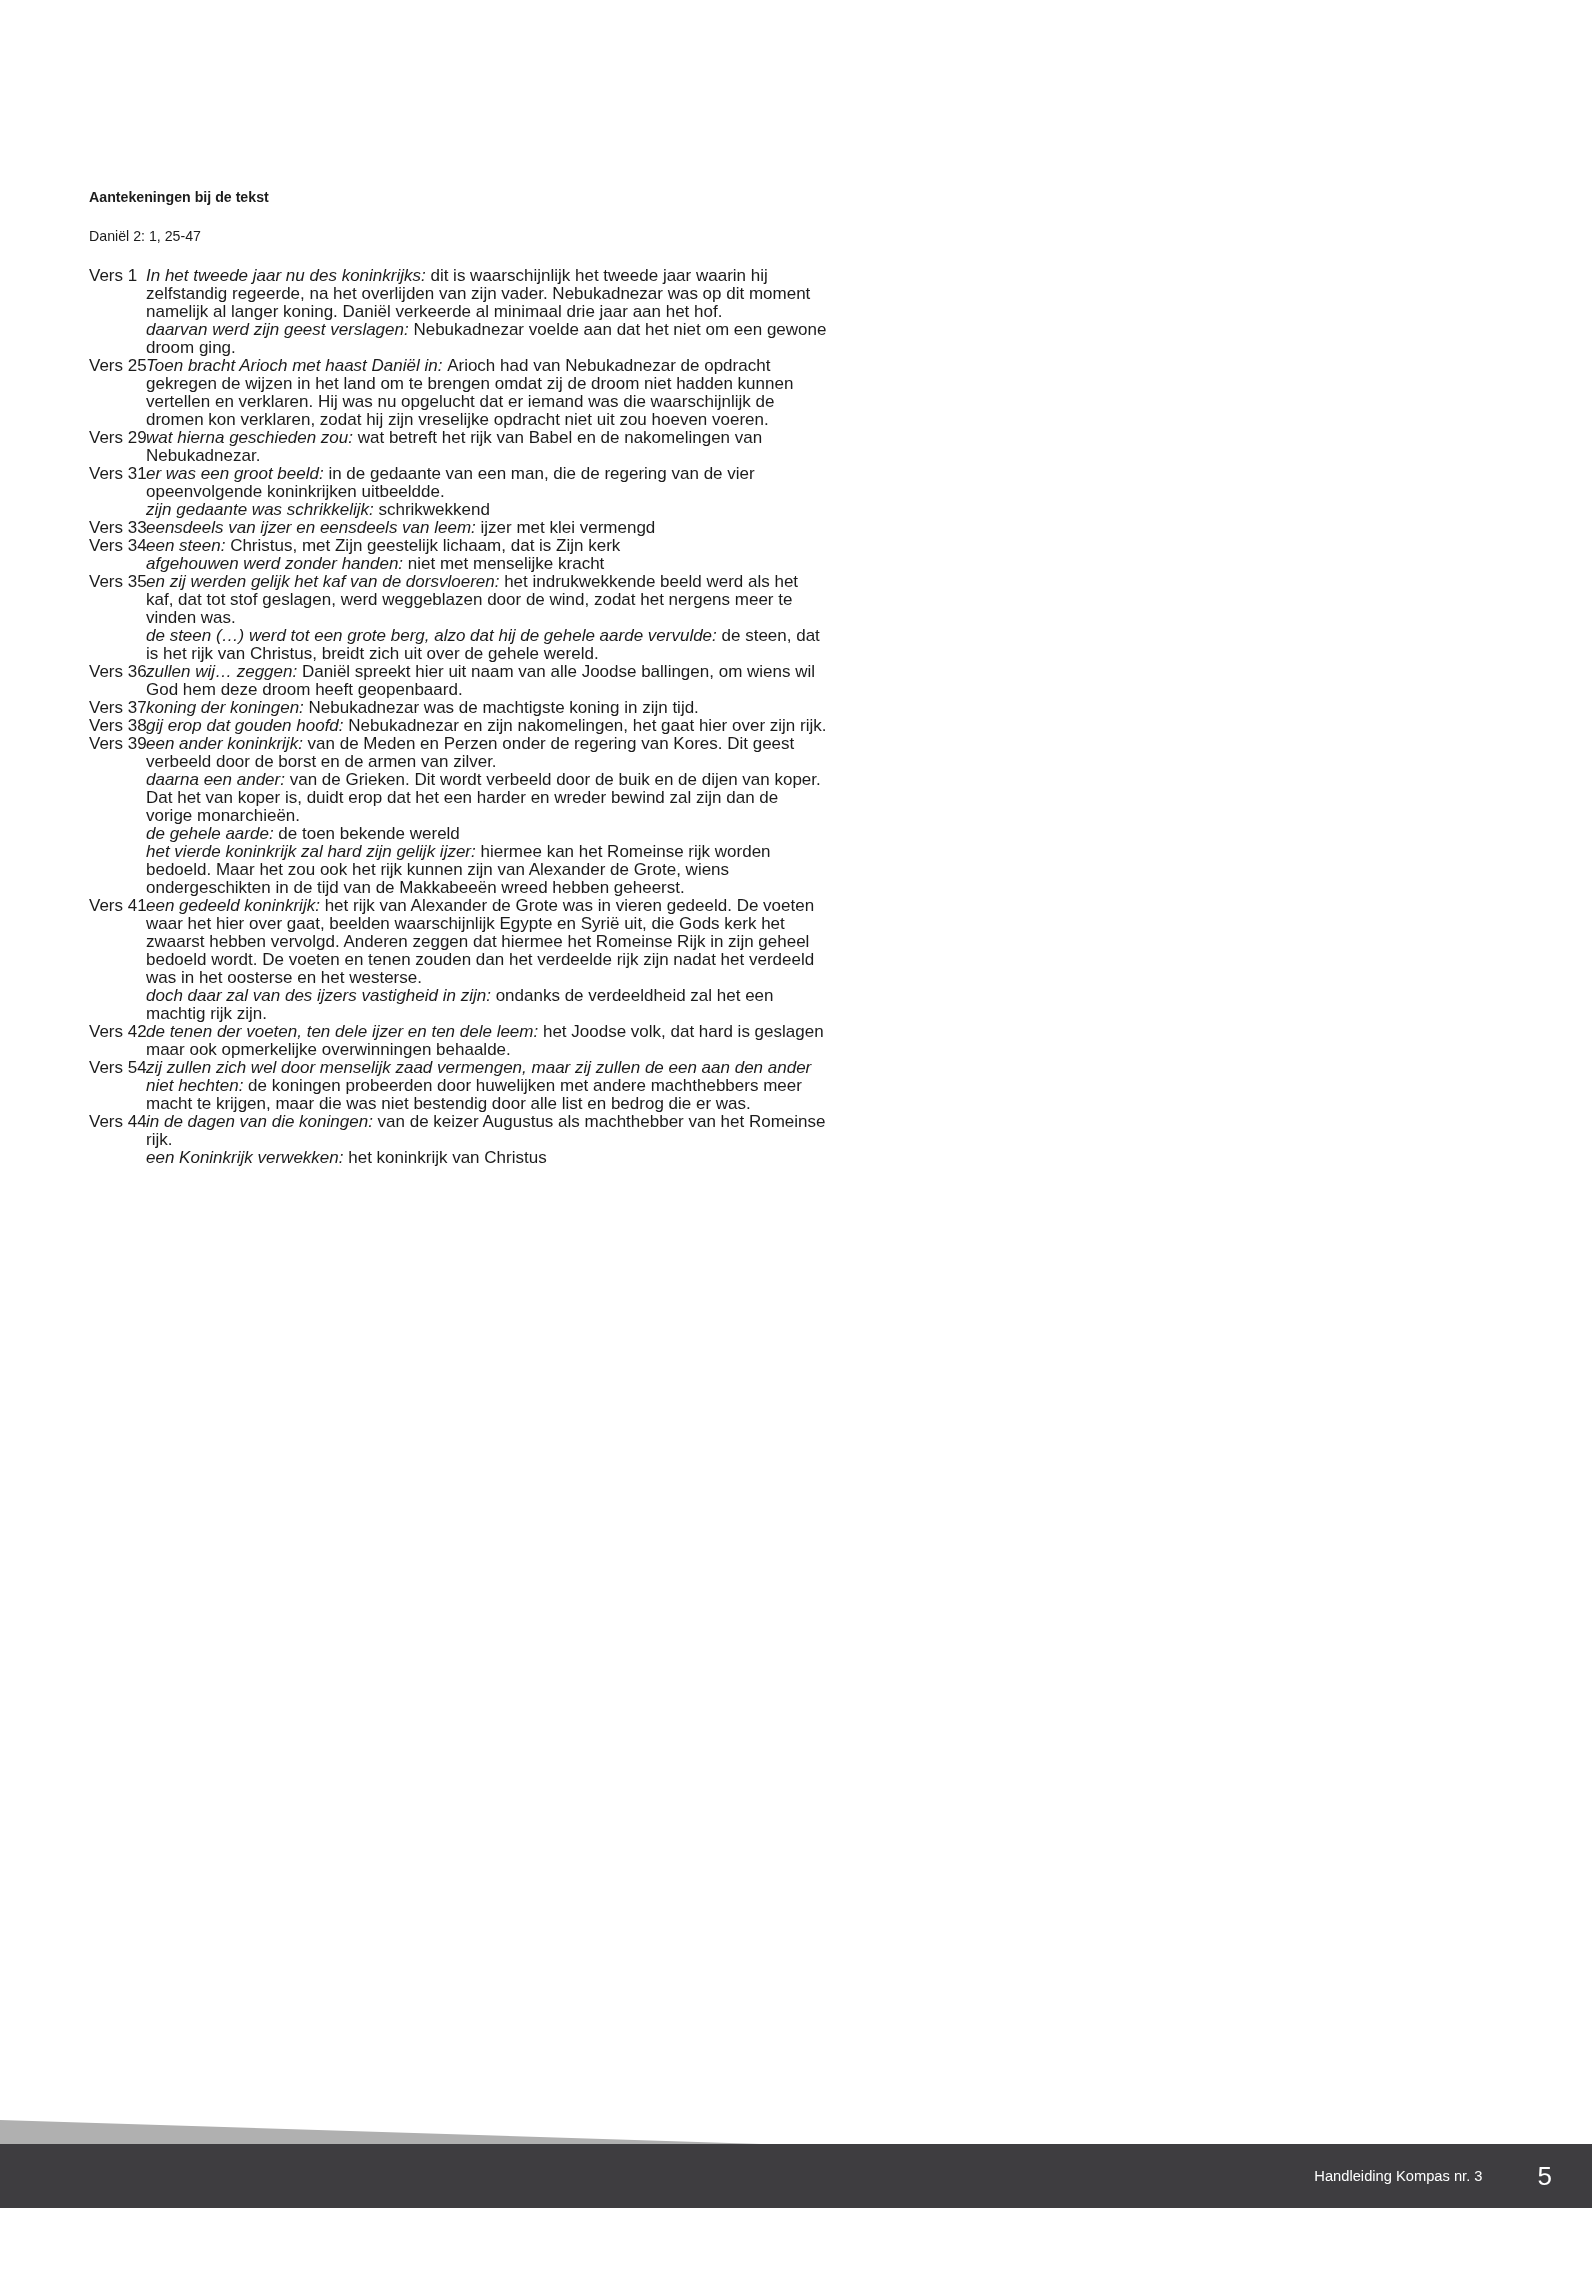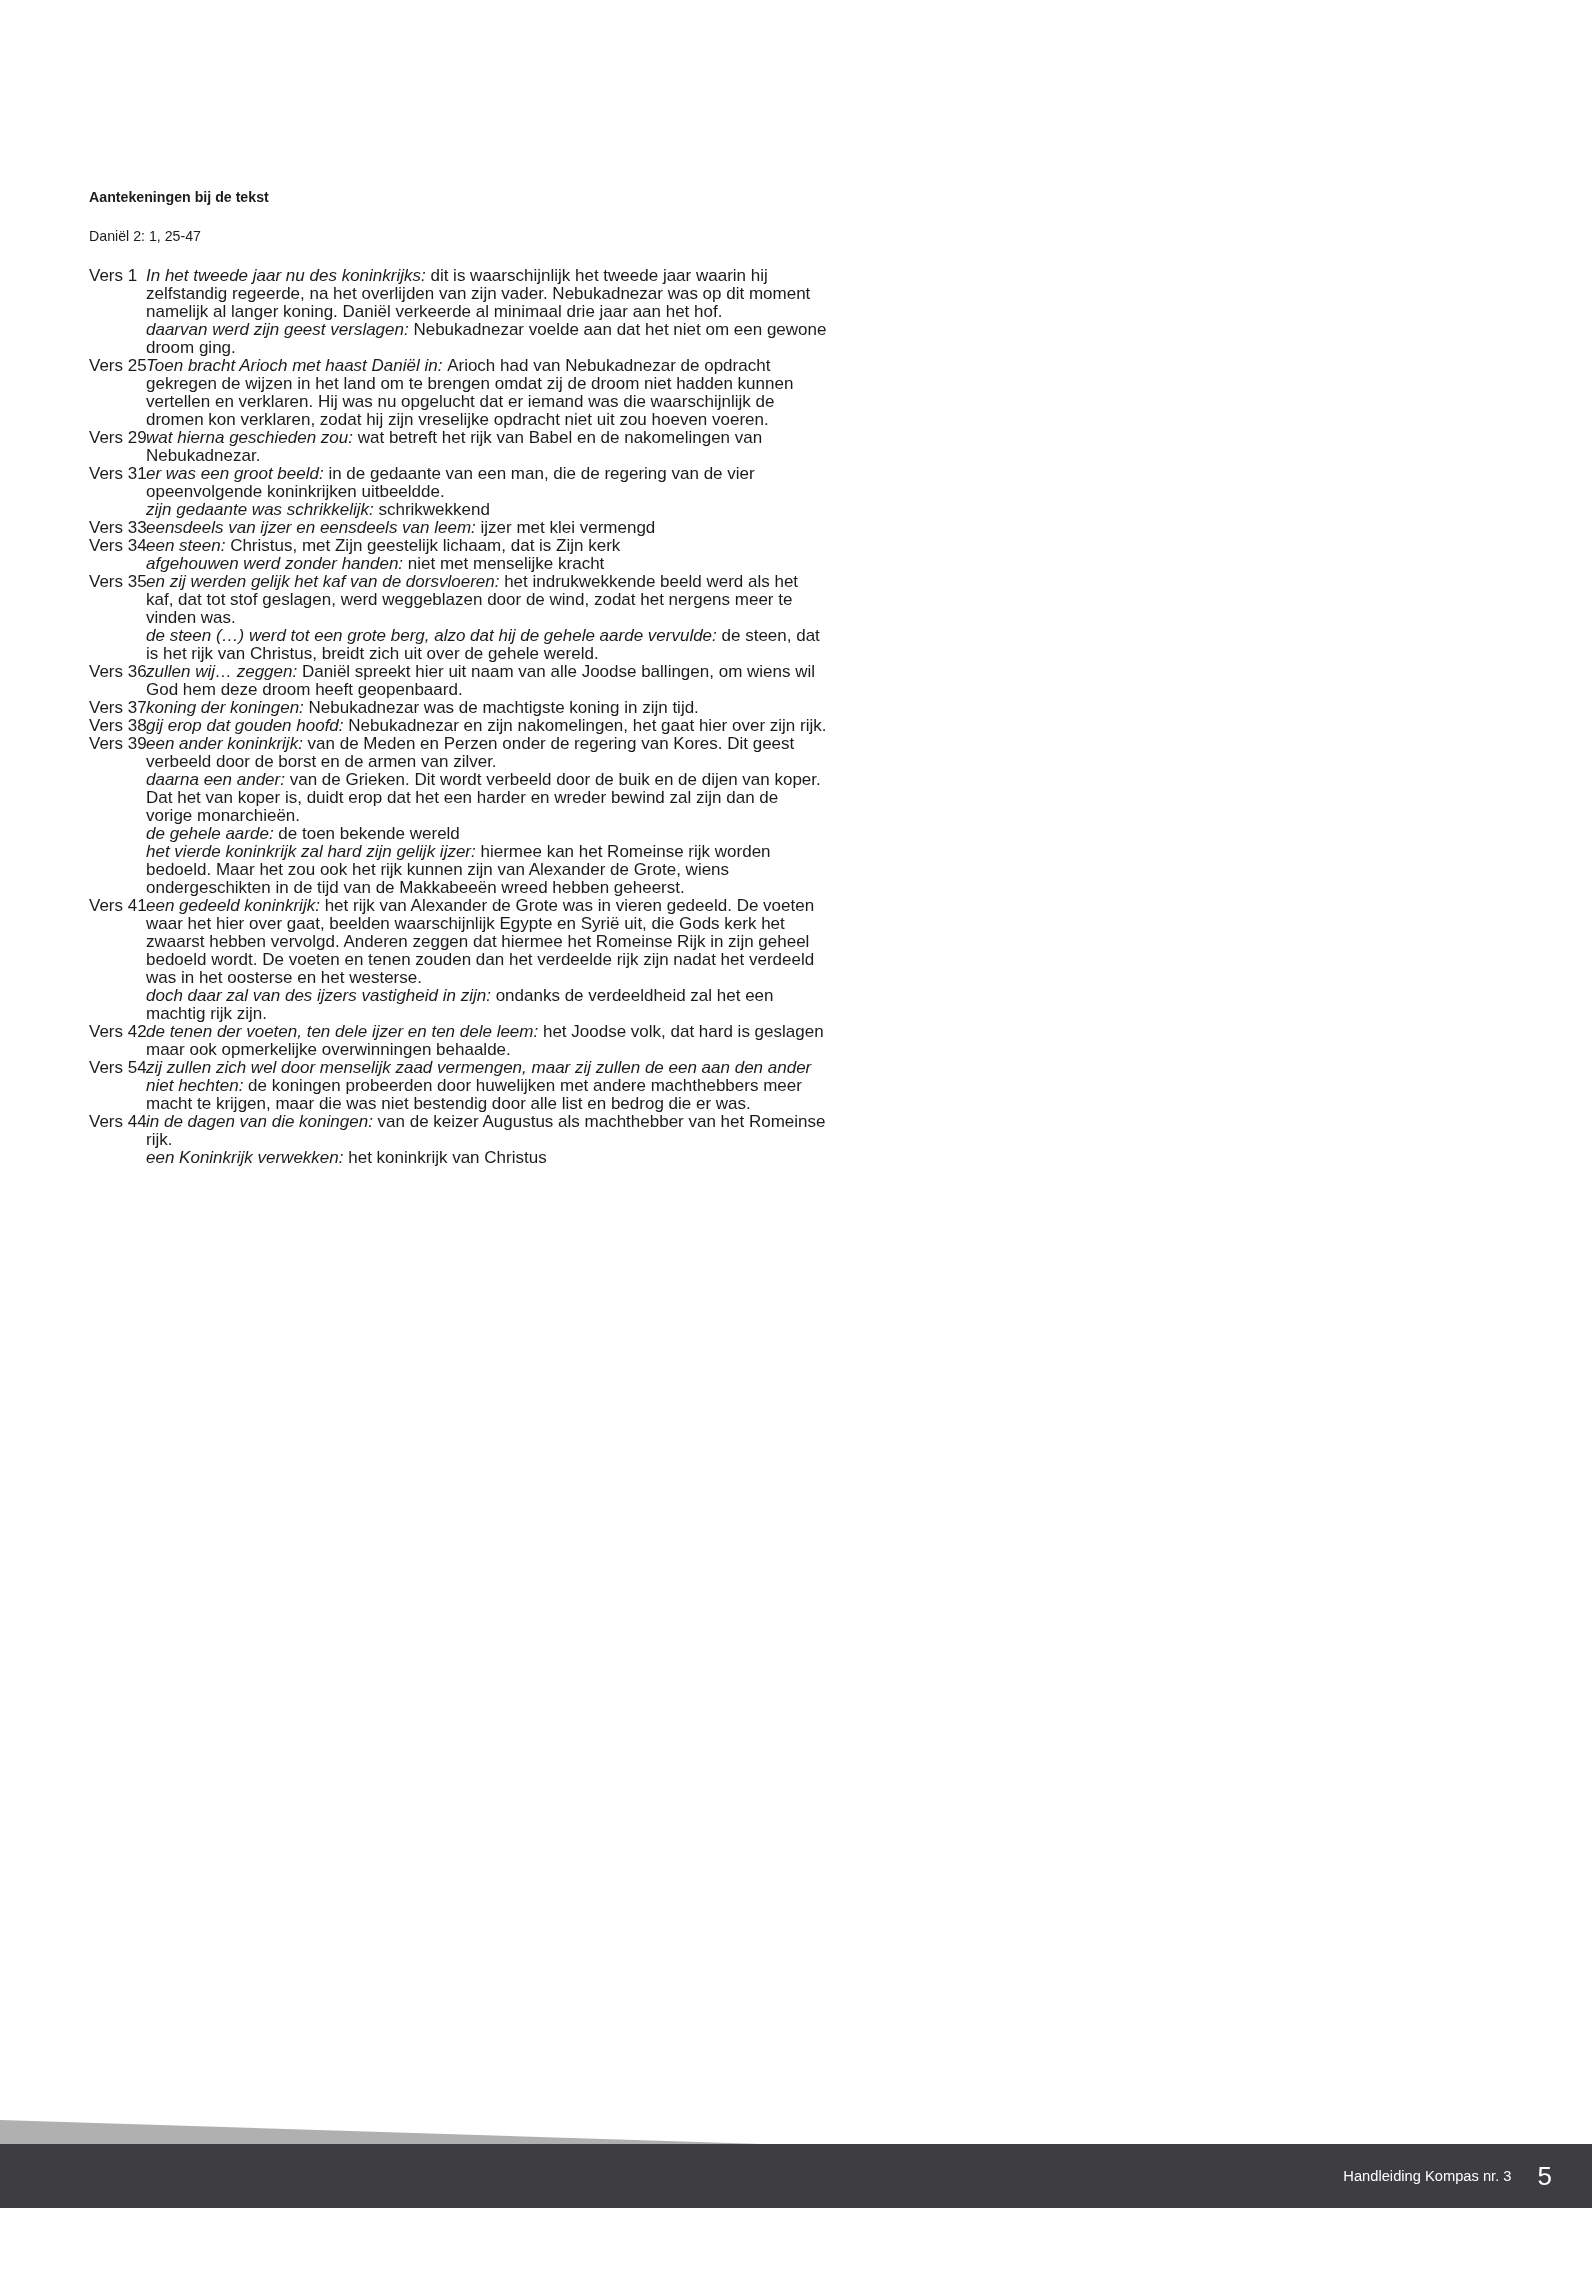--- a/index.html
+++ b/index.html
@@ -65,21 +65,21 @@
     background: #3e3d40;
     display: flex;
     align-items: center;
     justify-content: flex-end;
     box-sizing: border-box;
     padding-right: 40px;
   }
   .footer-label {
     color: #ffffff;
     font-size: 14.7px;
-    margin-right: 26px;
+    margin-right: 55px;
   }
   .footer-page {
     color: #ffffff;
     font-size: 26px;
   }
 </style>
 </head>
 <body>
 
 <div class="page">

